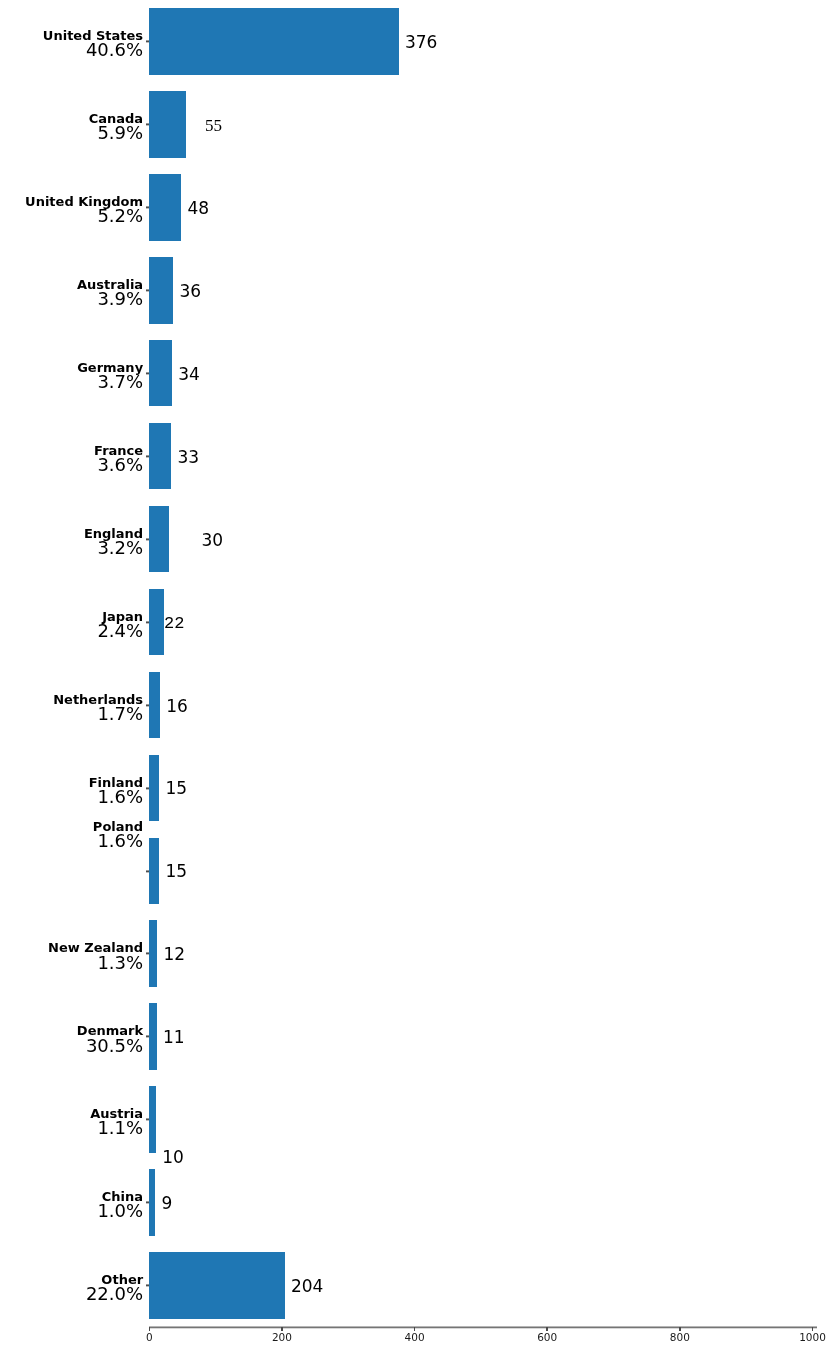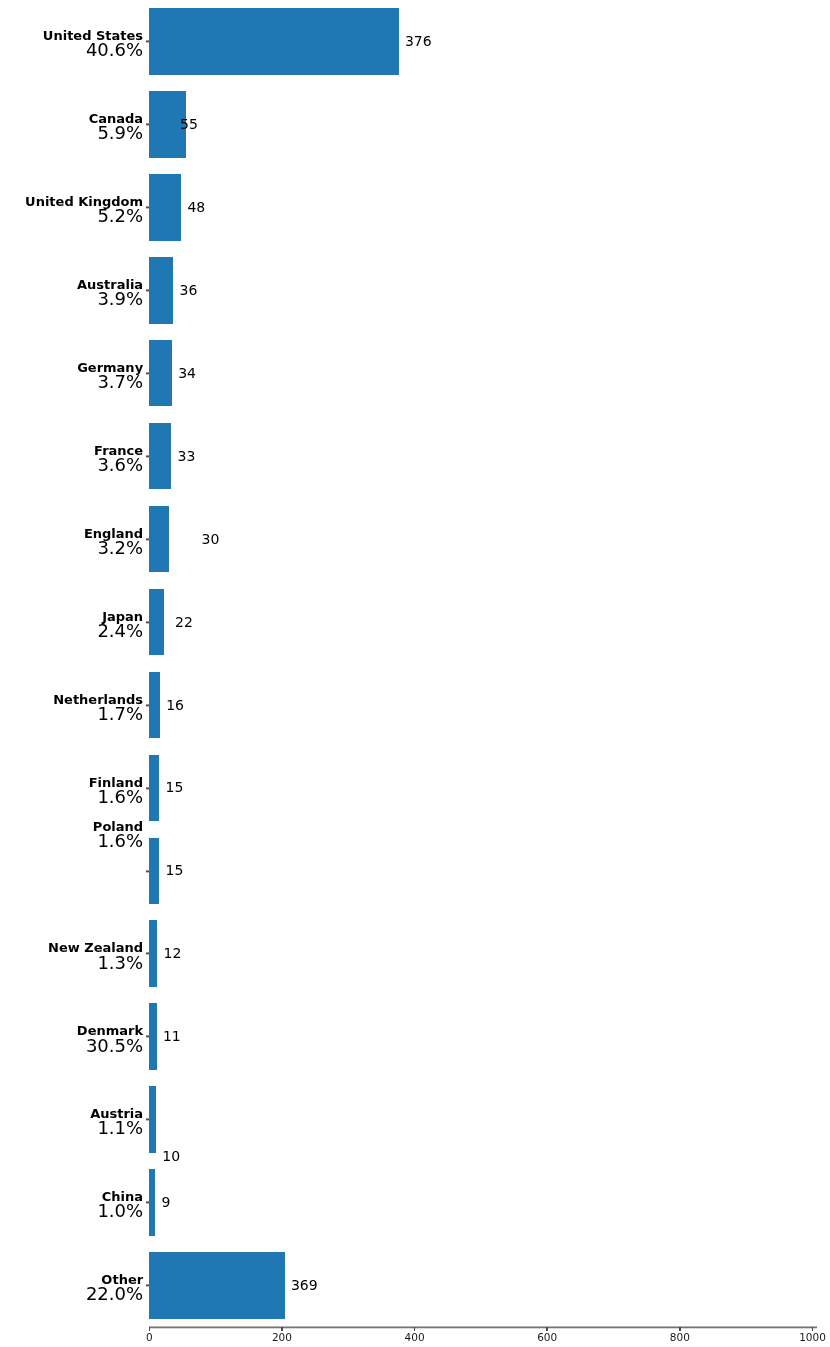--- a/index.html
+++ b/index.html
@@ -10,21 +10,21 @@
 
   .row{position:absolute;left:0;top:0;width:830px;height:0;}
 
   .bar{position:absolute;background:#1f77b4;}
 
   .cat-label{position:absolute;text-align:right;color:#000000;line-height:14.2px;
               transform:translateZ(0);}
   .cat-name{font-weight:bold;font-size:13px;display:block;}
   .cat-pct{font-weight:normal;font-size:18px;display:block;}
 
-  .val-label{position:absolute;font-size:14px;color:#000000;
+  .val-label{position:absolute;font-size:17px;color:#000000;
              white-space:nowrap;line-height:1;transform:translateZ(0);}
 
   .ytick{position:absolute;width:3.6px;height:3px;
          background:linear-gradient(to bottom,
            #999999 0,#999999 1px,
            #4f4f4f 1px,#4f4f4f 2px,
            #bdbdbd 2px,#bdbdbd 3px);}
 
   .axis-line{position:absolute;height:3px;
     background:linear-gradient(to bottom,
@@ -50,21 +50,21 @@
     <div class="bar" style="left: 149.3px; top: 8.36px; width: 249.363px; height: 66.4px; background: rgb(31, 119, 180);"></div>
     <div class="val-label" style="left: 404.963px; top: 34.16px;">376</div>
   </div>
   <div class="row">
     <div class="cat-label" style="right: 686.9px; top: 112.18px;">
         <span class="cat-name">Canada</span>
         <span class="cat-pct">5.9%</span>
       </div>
     <div class="ytick" style="left: 145.9px; top: 123.23px;"></div>
     <div class="bar" style="left: 149.3px; top: 91.28px; width: 36.476px; height: 66.4px; background: rgb(31, 119, 180);"></div>
-    <div class="val-label" style="left: 180px; top: 117.08px;">55</div>
+    <div class="val-label" style="left: 205px; top: 117.08px; font-family: Liberation Serif, serif;">55</div>
   </div>
   <div class="row">
     <div class="cat-label" style="right: 686.9px; top: 195.1px;">
         <span class="cat-name">United Kingdom</span>
         <span class="cat-pct">5.2%</span>
       </div>
     <div class="ytick" style="left: 145.9px; top: 206.15px;"></div>
     <div class="bar" style="left: 149.3px; top: 174.2px; width: 31.8336px; height: 66.4px; background: rgb(31, 119, 180);"></div>
     <div class="val-label" style="left: 187.434px; top: 200px;">48</div>
   </div>
@@ -104,21 +104,21 @@
     <div class="bar" style="left: 149.3px; top: 505.88px; width: 19.896px; height: 66.4px; background: rgb(31, 119, 180);"></div>
     <div class="val-label" style="left: 175.496px; top: 531.68px; margin-left: 26px;">30</div>
   </div>
   <div class="row">
     <div class="cat-label" style="right: 686.9px; top: 609.7px;">
         <span class="cat-name">Japan</span>
         <span class="cat-pct">2.4%</span>
       </div>
     <div class="ytick" style="left: 145.9px; top: 620.75px;"></div>
     <div class="bar" style="left: 149.3px; top: 588.8px; width: 14.5904px; height: 66.4px; background: rgb(31, 119, 180);"></div>
-    <div class="val-label" style="left: 175px; top: 614.6px;">22</div>
+    <div class="val-label" style="left: 164px; top: 614.6px; font-family: Liberation Mono, monospace;">22</div>
   </div>
   <div class="row">
     <div class="cat-label" style="right: 686.9px; top: 692.62px;">
         <span class="cat-name">Netherlands</span>
         <span class="cat-pct">1.7%</span>
       </div>
     <div class="ytick" style="left: 145.9px; top: 703.67px;"></div>
     <div class="bar" style="left: 149.3px; top: 671.72px; width: 10.6112px; height: 66.4px; background: rgb(31, 119, 180);"></div>
     <div class="val-label" style="left: 166.211px; top: 697.52px;">16</div>
   </div>
@@ -176,21 +176,21 @@
     <div class="bar" style="left: 149.3px; top: 1169.24px; width: 5.9688px; height: 66.4px; background: rgb(31, 119, 180);"></div>
     <div class="val-label" style="left: 161.569px; top: 1195.04px;">9</div>
   </div>
   <div class="row">
     <div class="cat-label" style="right: 686.9px; top: 1273.06px;">
         <span class="cat-name">Other</span>
         <span class="cat-pct">22.0%</span>
       </div>
     <div class="ytick" style="left: 145.9px; top: 1284.11px;"></div>
     <div class="bar" style="left: 149.3px; top: 1252.16px; width: 135.293px; height: 66.4px; background: rgb(31, 119, 180);"></div>
-    <div class="val-label" style="left: 290.893px; top: 1277.96px;">369</div>
+    <div class="val-label" style="left: 290.893px; top: 1277.96px;">204</div>
   </div>
   <div class="axis-line" style="left: 149.3px; top: 1326px; width: 667.7px;"></div>
   <div class="xt">
     <div class="xtick" style="left: 148.55px; top: 1326.8px;"></div>
     <div class="xtick-label" style="left: 109.3px; top: 1332px;">0</div>
   </div>
   <div class="xt">
     <div class="xtick" style="left: 281.19px; top: 1326.8px;"></div>
     <div class="xtick-label" style="left: 241.94px; top: 1332px;">200</div>
   </div>

